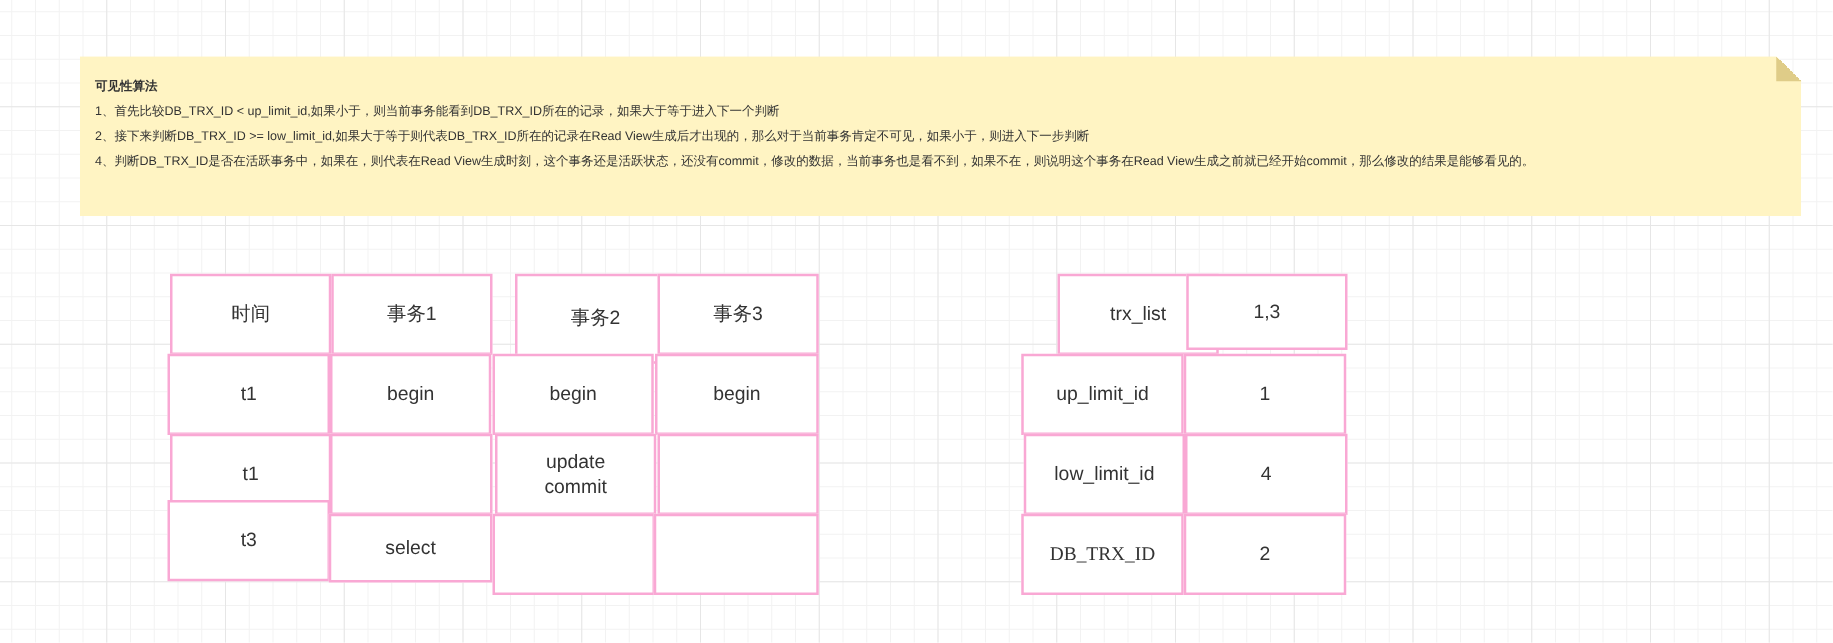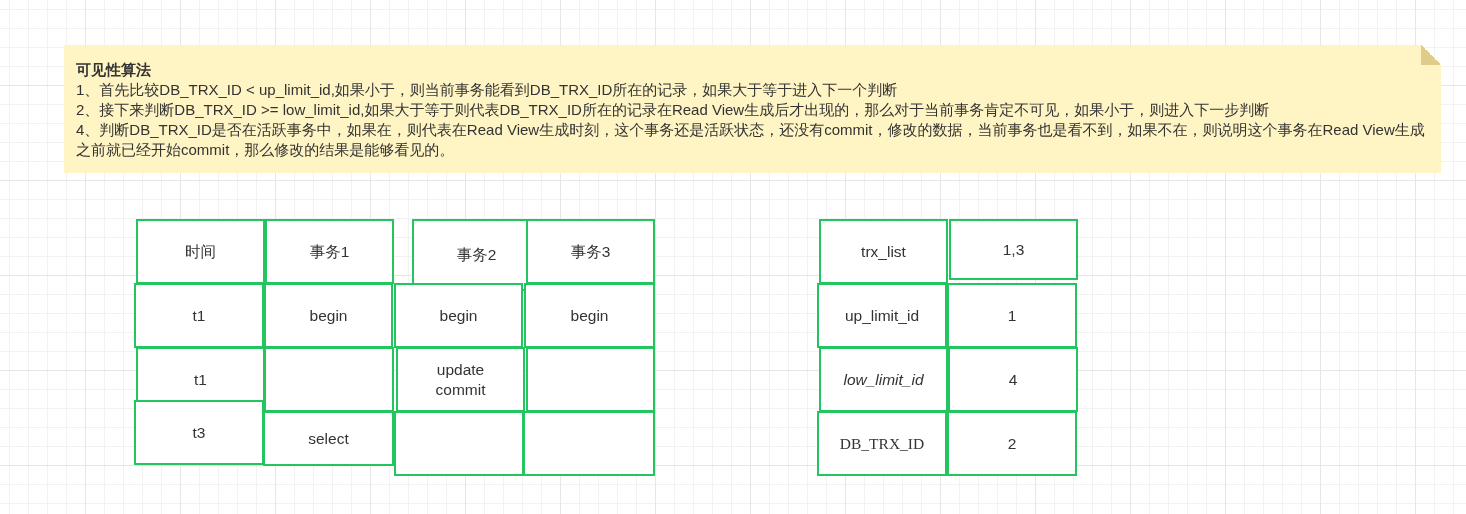--- a/index.html
+++ b/index.html
@@ -20,26 +20,26 @@
     position:absolute; left:64px; top:45px; width:1377px; height:128px;
     background:#fff4c3;
     clip-path: polygon(0 0, calc(100% - 20px) 0, 100% 20px, 100% 100%, 0 100%);
   }
   .fold {
     position:absolute; left:1421px; top:45px; width:20px; height:20px;
     background: linear-gradient(to bottom left, transparent 50%, #dfcc88 50%);
   }
   .note-text {
     position:absolute; left:76px; top:60px; width:1350px;
-    font-size:15px; line-height:20px; color:#333;
+    font-size:10px; line-height:20px; color:#333;
   }
   .note-title { font-weight:bold; }
   .cell {
     position:absolute; box-sizing:border-box;
-    border:2px solid #22c55e; background:#fff;
+    border:2px solid #f9a8d4; background:#fff;
     display:flex; align-items:center; justify-content:center; text-align:center;
     font-size:15.5px; color:#333; line-height:20px;
   }
 </style>
 </head>
 <body>
 
 <div class="note"></div>
 <div class="fold"></div>
 <div class="note-text">
@@ -63,23 +63,23 @@
 <div class="cell" style="left:264px;top:347px;width:130px;height:65px;"></div>
 <div class="cell" style="left:396px;top:347px;width:129px;height:65px;white-space:pre-line;">update
 commit</div>
 <div class="cell" style="left:526px;top:347px;width:129px;height:65px;"></div>
 
 <div class="cell" style="left:134px;top:400px;width:130px;height:65px;">t3</div>
 <div class="cell" style="left:263px;top:411px;width:131px;height:55px;">select</div>
 <div class="cell" style="left:394px;top:411px;width:130px;height:65px;"></div>
 <div class="cell" style="left:523px;top:411px;width:132px;height:65px;"></div>
 
-<div class="cell" style="left:819px;top:219px;width:129px;height:65px;">trx_list</div>
+<div class="cell" style="left:846px;top:219px;width:129px;height:65px;">trx_list</div>
 <div class="cell" style="left:949px;top:219px;width:129px;height:61px;text-align:right;">1,3</div>
 
 <div class="cell" style="left:817px;top:283px;width:130px;height:65px;">up_limit_id</div>
 <div class="cell" style="left:947px;top:283px;width:130px;height:65px;">1</div>
 
-<div class="cell" style="left:819px;top:347px;width:129px;height:65px;font-style:italic;">low_limit_id</div>
+<div class="cell" style="left:819px;top:347px;width:129px;height:65px;">low_limit_id</div>
 <div class="cell" style="left:948px;top:347px;width:130px;height:65px;">4</div>
 
 <div class="cell" style="left:817px;top:411px;width:130px;height:65px;font-family:Liberation Serif, serif;">DB_TRX_ID</div>
 <div class="cell" style="left:947px;top:411px;width:130px;height:65px;">2</div>
 
 </body></html>

